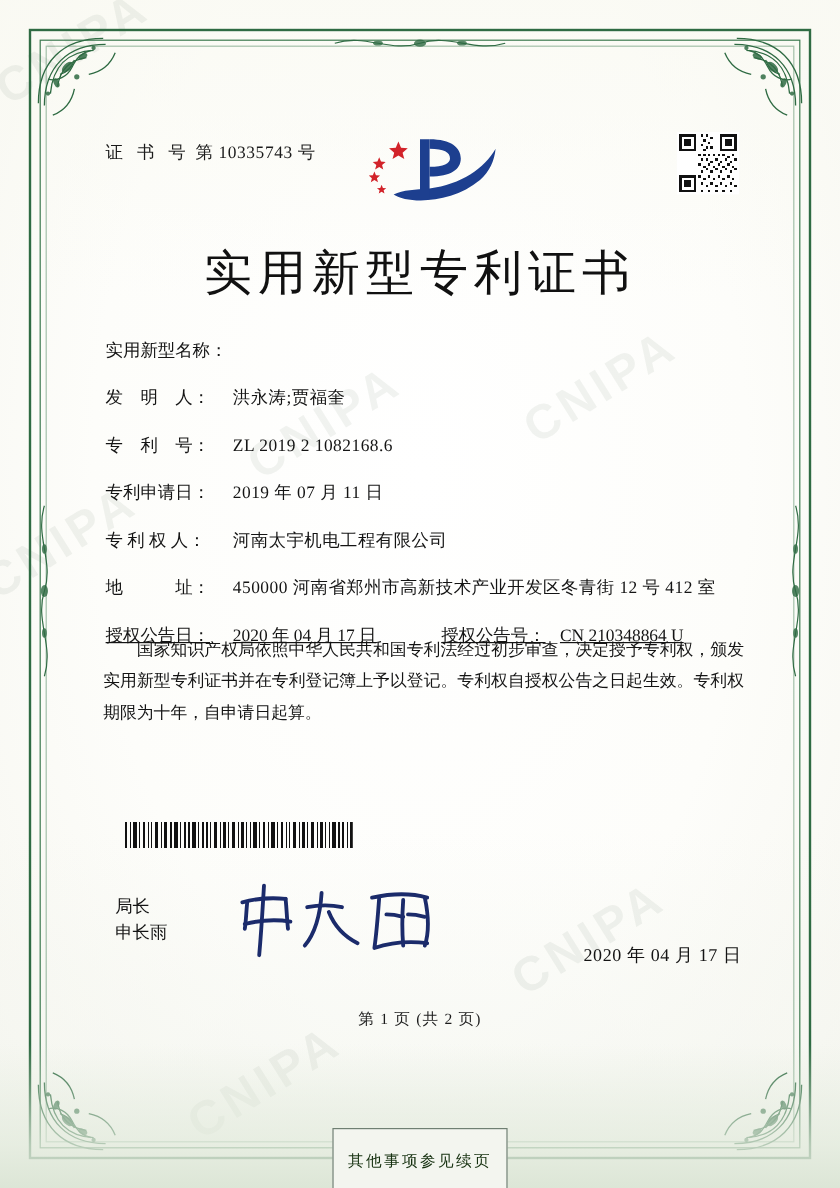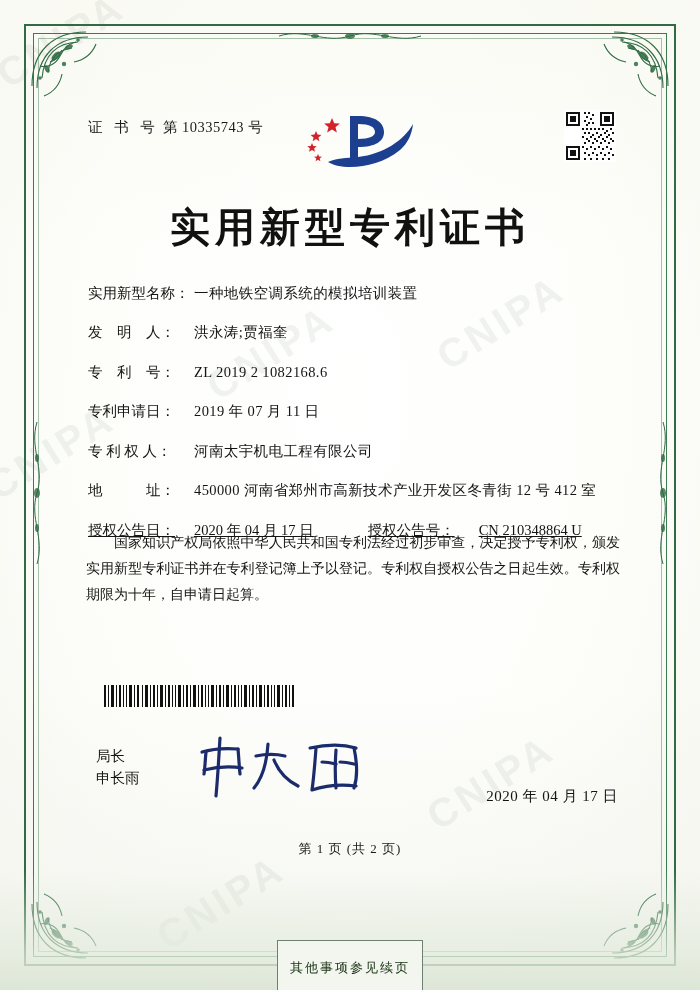--- a/index.html
+++ b/index.html
@@ -123,21 +123,21 @@
     transform: translateX(-50%);
     width: 132px; height: 62px;
   }
 
   
   .doc-title {
     position: absolute;
     left: 0; right: 0; top: 140px;
     text-align: center;
     font-family: "Liberation Serif", "DejaVu Serif", serif;
-    font-weight: 700;
+    font-weight: 400;
     font-size: 40px;
     letter-spacing: 5px;
     color: #111;
   }
 
   
   .fields {
     position: absolute;
     left: 28px; right: 20px; top: 222px;
   }
@@ -157,21 +157,21 @@
   }
   .field-label.sp1 { letter-spacing: 0px; }
   .field-value {
     flex: 1 1 auto;
     letter-spacing: 0.4px;
   }
   .field-row.two-col { justify-content: flex-start; text-decoration: underline; }
   .field-row .second-label {
     flex: 0 0 auto;
     margin-left: 54px;
-    margin-right: 24px;
+    margin-right: 12px;
     white-space: nowrap;
   }
 
   
   .paras {
     position: absolute;
     left: 26px; right: 20px; top: 470px;
     font-size: 14px;
     line-height: 1.85;
     color: #141414;
@@ -505,21 +505,20 @@
           <polygon points="34,44 35.1,46.6 37.9,46.8 35.7,48.6 36.4,51.3 34,49.8 31.6,51.3 32.3,48.6 30.1,46.8 32.9,46.6"></polygon>
         </g>
       </svg>
     </div>
 
     <div class="doc-title">实用新型专利证书</div>
 
     <div class="fields">
       <div class="field-row">
         <span class="field-label sp1">实用新型名称：</span>
-        <span class="field-value">一种地铁空调系统的模拟培训装置</span>
       </div>
       <div class="field-row">
         <span class="field-label sp1">发　明　人：</span>
         <span class="field-value">洪永涛;贾福奎</span>
       </div>
       <div class="field-row">
         <span class="field-label sp1">专　利　号：</span>
         <span class="field-value">ZL 2019 2 1082168.6</span>
       </div>
       <div class="field-row">

